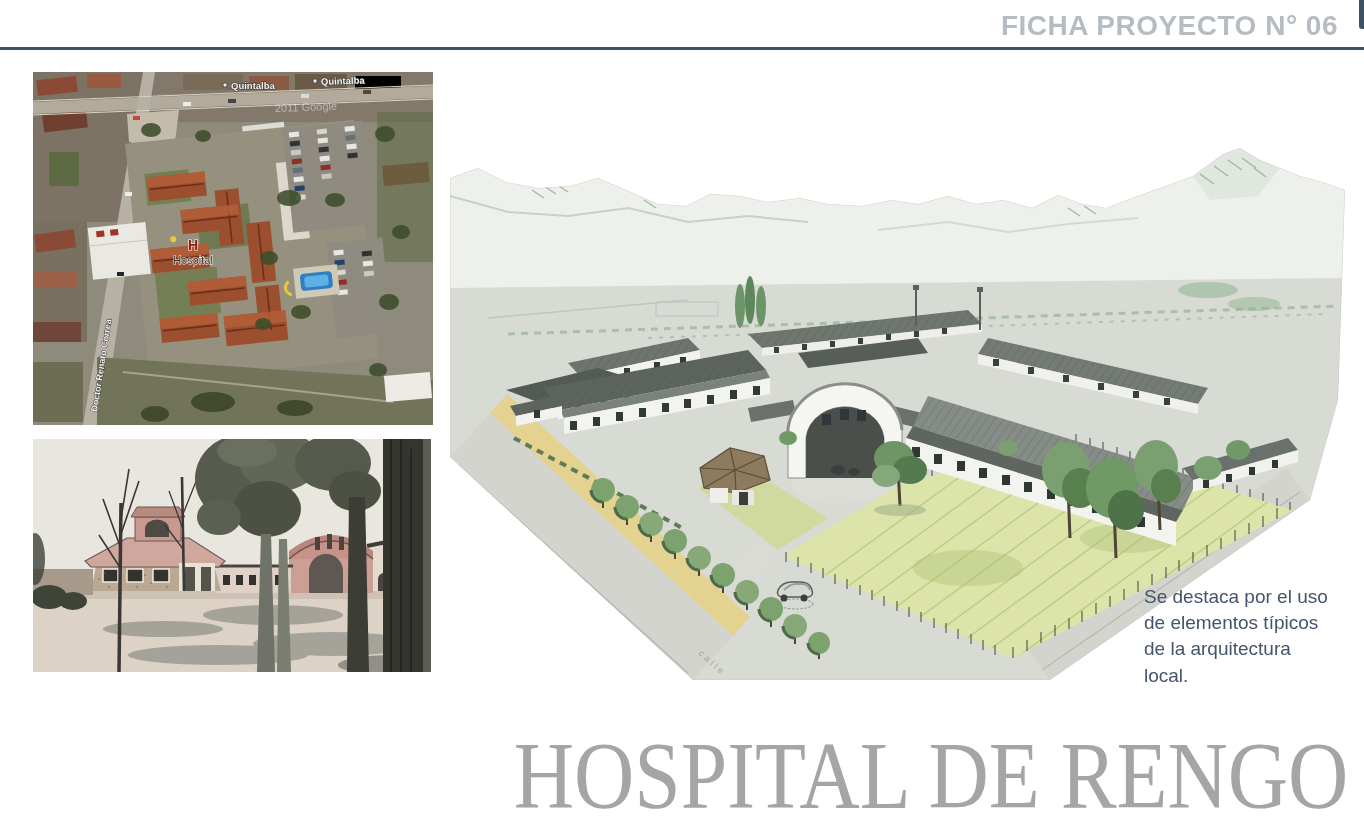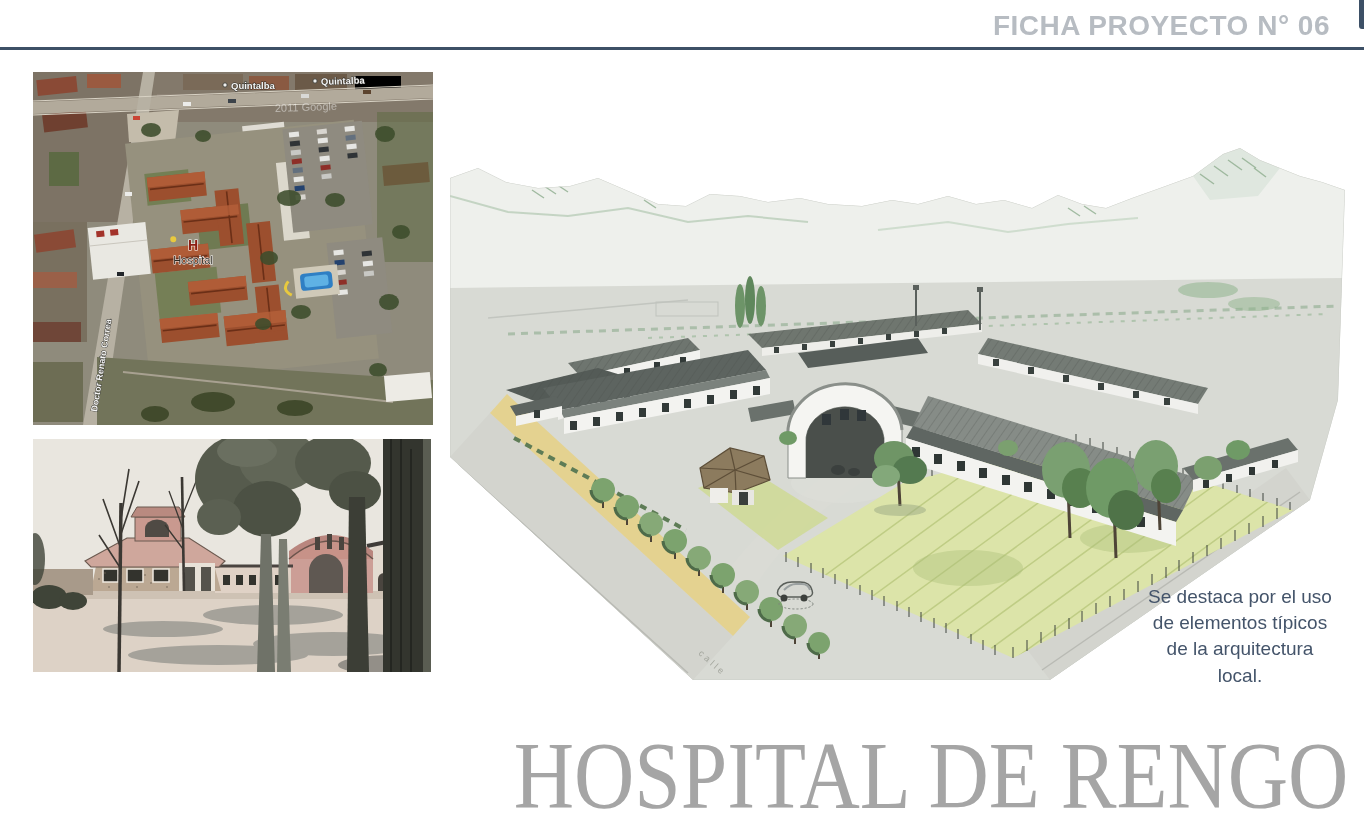--- a/index.html
+++ b/index.html
@@ -1,25 +1,25 @@
 <!DOCTYPE html>
 <html><head>
 <meta charset="utf-8">
 <style>
   html,body{margin:0;padding:0;background:#ffffff;}
   .slide{position:relative;width:1364px;height:822px;background:#ffffff;overflow:hidden;
          font-family:"Liberation Sans",sans-serif;}
-  .header-title{position:absolute;top:10px;right:34px;font-size:28px;font-weight:600;
+  .header-title{position:absolute;top:10px;right:26px;font-size:28px;font-weight:600;
                 letter-spacing:.5px;color:#b7bcc2;}
   .rule{position:absolute;left:0;top:47px;width:1364px;height:3px;background:#3d5066;}
   .corner-accent{position:absolute;right:0;top:0;width:5px;height:29px;background:#3d5066;
                  border-radius:0 0 0 3px;}
   .fig{position:absolute;}
   .fig svg{display:block;}
-  .caption{position:absolute;top:584px;right:28px;width:192px;text-align:center;
+  .caption{position:absolute;top:584px;right:28px;width:192px;text-align:left;
            font-size:19px;line-height:1.38;color:#44546a;}
   .footer-title{position:absolute;top:728px;right:16px;line-height:1;white-space:nowrap;
                 font-family:"Liberation Serif",serif;font-size:96px;color:#a5a5a5;
                 transform:scaleX(.87);transform-origin:100% 50%;}
   .maplabel{font-family:"Liberation Sans",sans-serif;fill:#f5f5f5;stroke:#2f2f2a;
             stroke-width:.9;paint-order:stroke;font-weight:bold;}
 </style>
 </head>
 <body>
 

